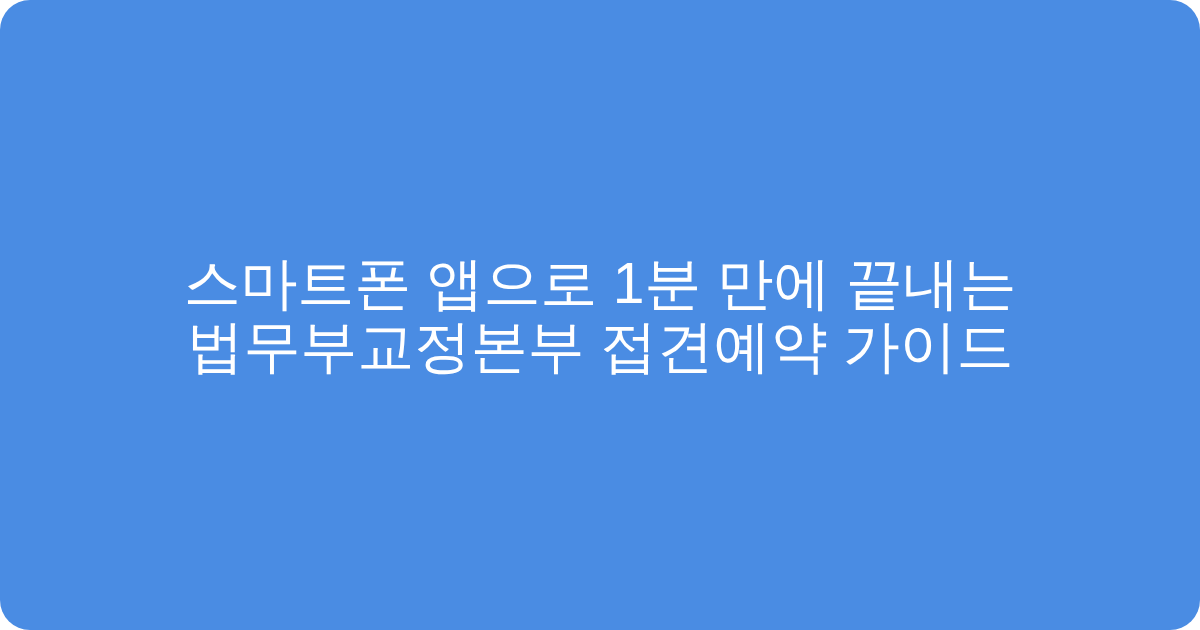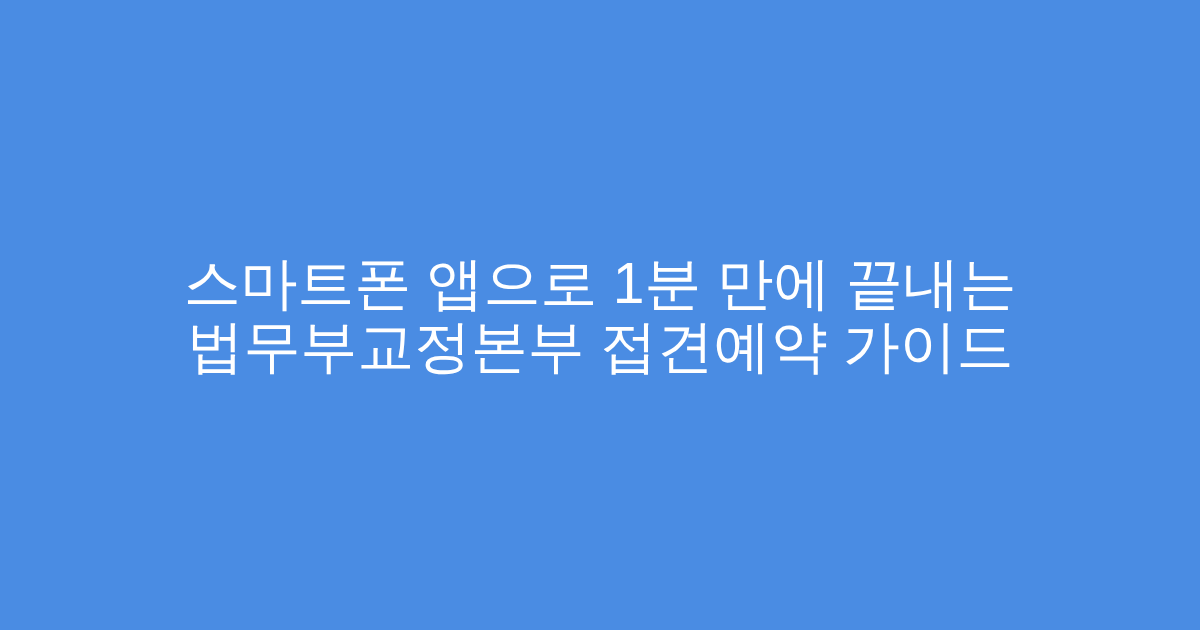--- a/index.html
+++ b/index.html
@@ -19,20 +19,21 @@
   
   .banner {
     position: relative;
     box-sizing: border-box;
     width: 1200px;
     height: 630px;
     display: flex;
     align-items: center;
     justify-content: center;
     background-color: #4a8ce3;
+    border-radius: 30px;
   }
 
   
   .banner-inner {
     width: 1060px;
     margin: 0 auto;
     text-align: center;
   }
 
   .banner-title {

